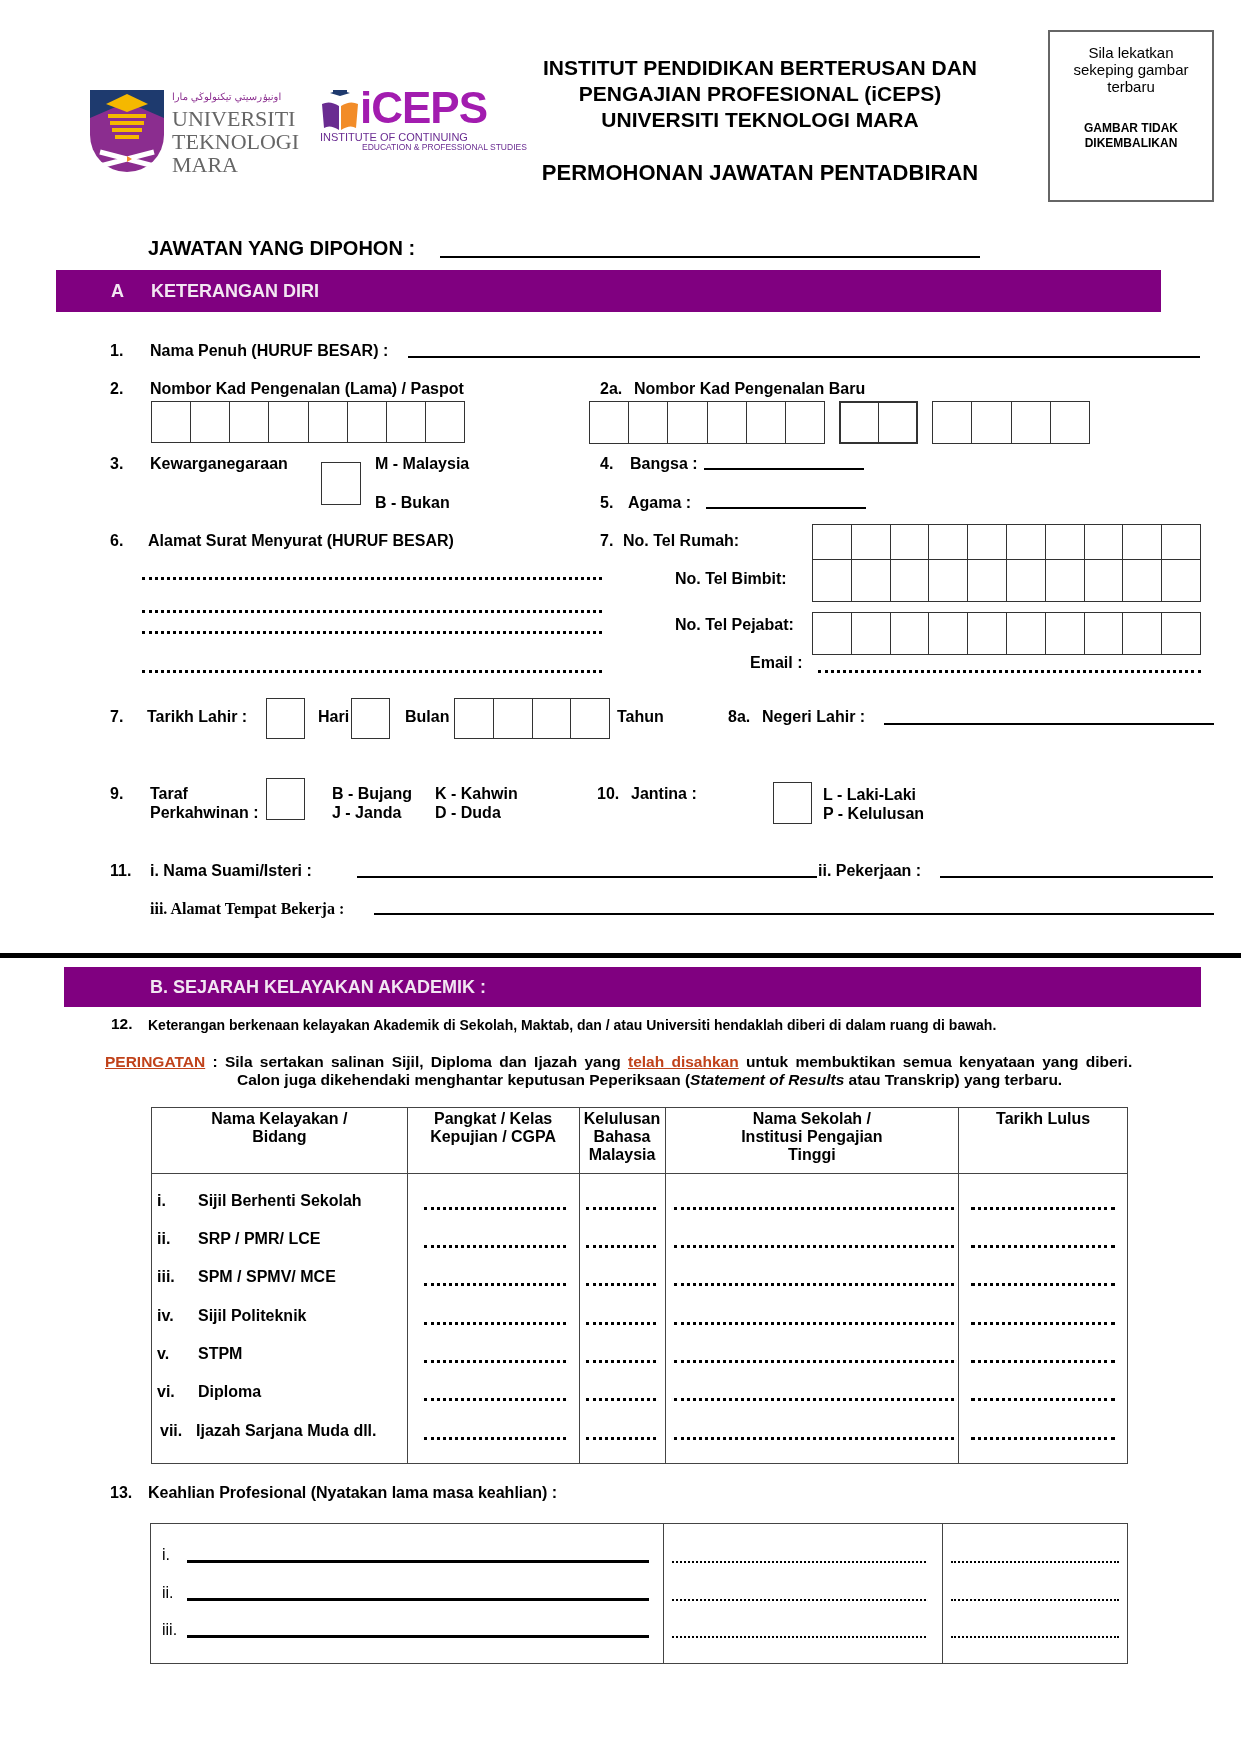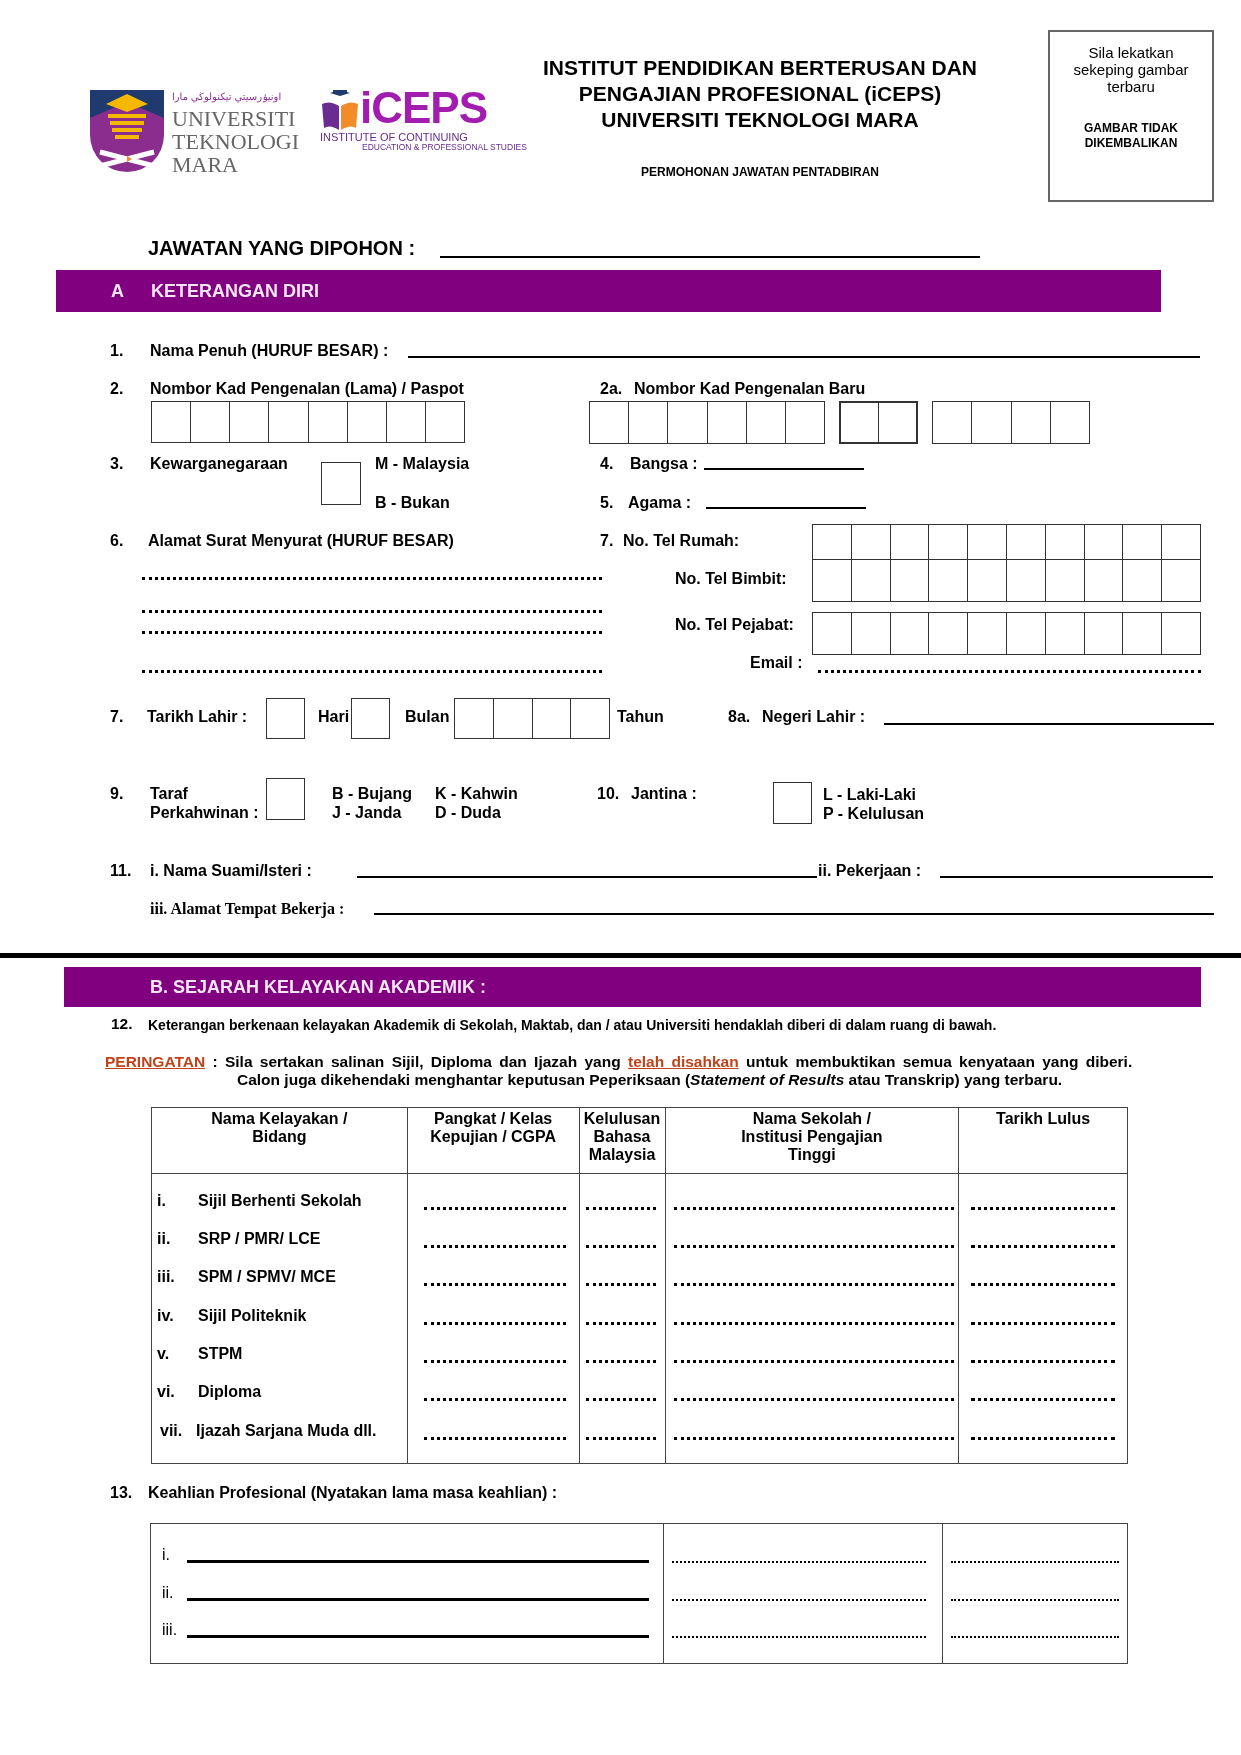--- a/index.html
+++ b/index.html
@@ -53,21 +53,21 @@
     <path d="M38 14 Q30 10 21 16 V40 Q30 34 36 38 Z" fill="#f28c28"></path>
   </svg>
   <div class="t" style="left:40px;top:-4px;font-size:44px;line-height:48px;color:#a21caf;letter-spacing:-1px;">iCEPS</div>
   <div class="t" style="left:0;top:44px;font-size:11px;line-height:11px;color:#6a2c91;font-weight:normal;">INSTITUTE OF CONTINUING</div>
   <div class="t" style="left:0;top:55px;font-size:8.5px;line-height:9px;color:#6a2c91;font-weight:normal;margin-left:42px;">EDUCATION &amp; PROFESSIONAL STUDIES</div>
 </div>
 
 <div class="hdr-title" style="top:55px;">INSTITUT PENDIDIKAN BERTERUSAN DAN</div>
 <div class="hdr-title" style="top:81px;">PENGAJIAN PROFESIONAL (iCEPS)</div>
 <div class="hdr-title" style="top:107px;">UNIVERSITI TEKNOLOGI MARA</div>
-<div class="hdr-title" style="top:160px;font-size:12px;">PERMOHONAN JAWATAN PENTADBIRAN</div>
+<div class="hdr-title" style="top:160px;font-size:22px;">PERMOHONAN JAWATAN PENTADBIRAN</div>
 
 <div class="photo-box">
   <div class="p1">
     <div>Sila lekatkan</div>
     <div>sekeping gambar</div>
     <div>terbaru</div>
   </div>
   <div class="p2">
     <div>GAMBAR TIDAK</div>
     <div>DIKEMBALIKAN</div>

